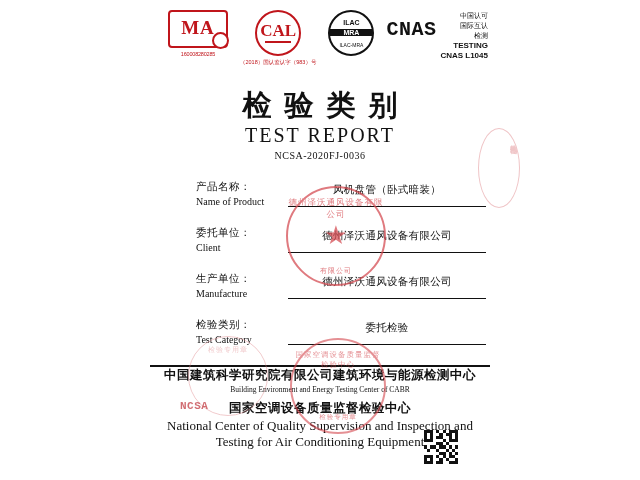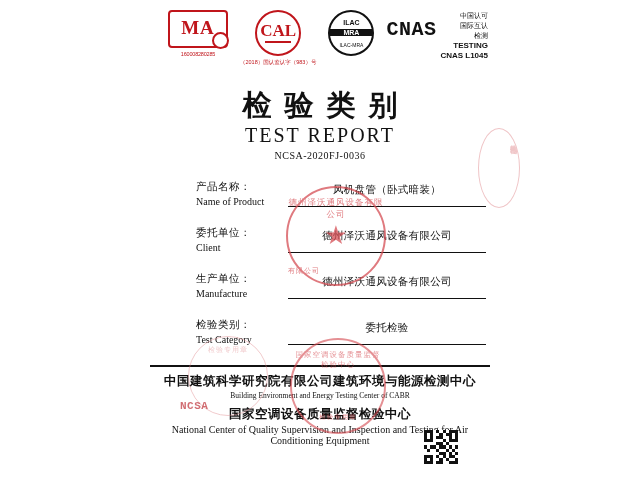--- a/index.html
+++ b/index.html
@@ -221,42 +221,41 @@
   }
 
   
   .footer {
     position: absolute;
     left: 150px;
     right: 150px;
     top: 365px;
     text-align: center;
     border-top: 2px solid #111;
-    padding-top: 6px;
   }
   .footer .org-cn {
     font-size: 12.5px;
     font-weight: bold;
     letter-spacing: 0.5px;
     color: #111;
   }
   .footer .org-en {
     font-size: 7.5px;
     color: #111;
     margin-top: 1px;
   }
   .footer .org-cn2 {
     font-size: 12.5px;
     font-weight: bold;
     letter-spacing: 0.5px;
     color: #111;
     margin-top: 6px;
   }
   .footer .org-en2 {
-    font-size: 10px;
+    font-size: 13px;
     color: #111;
     margin-top: 1px;
   }
 
   
   .seal {
     position: absolute;
     border: 2px solid #d4474e;
     border-radius: 50%;
     color: #d4474e;
@@ -283,20 +282,21 @@
     left: 0; right: 0;
     top: 9px;
     text-align: center;
     font-size: 8.5px;
     letter-spacing: 1px;
   }
   #seal-center .seal-arc-bottom {
     position: absolute;
     left: 0; right: 0;
     bottom: 8px;
+    text-align: center;
     font-size: 7px;
     letter-spacing: 1px;
   }
   #seal-footer {
     left: 290px;
     top: 338px;
     width: 92px;
     height: 92px;
     opacity: .6;
   }

